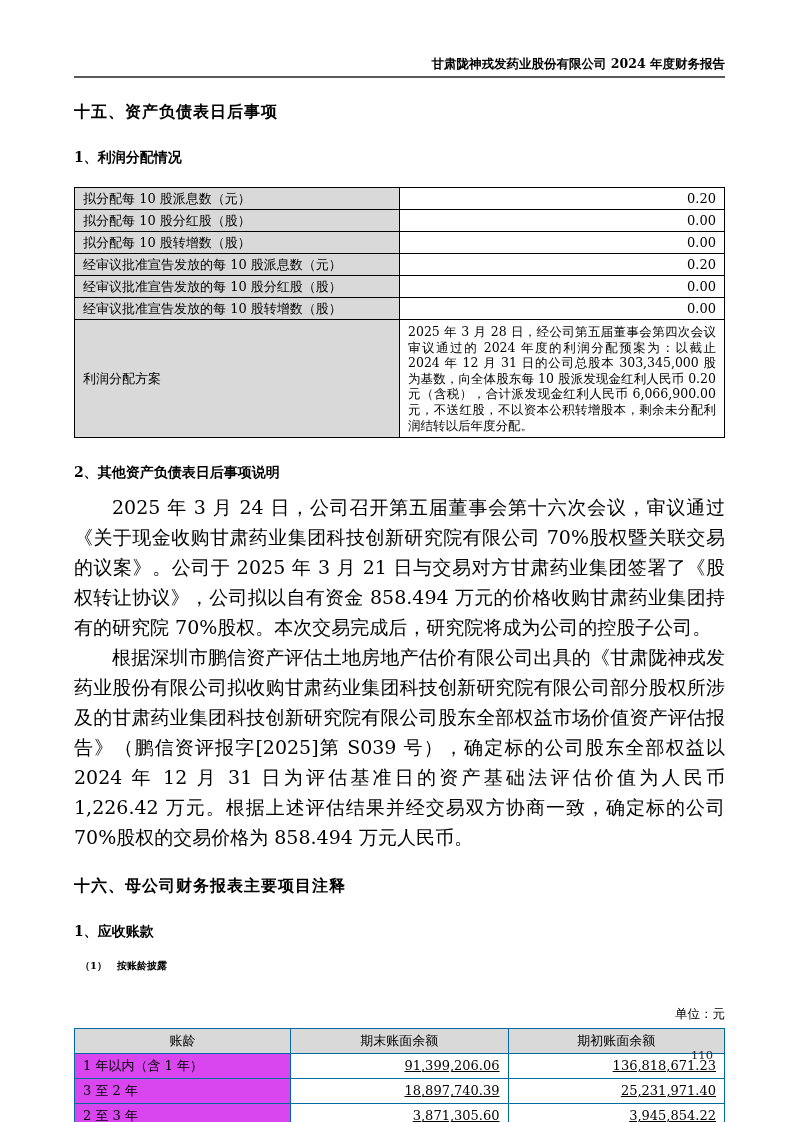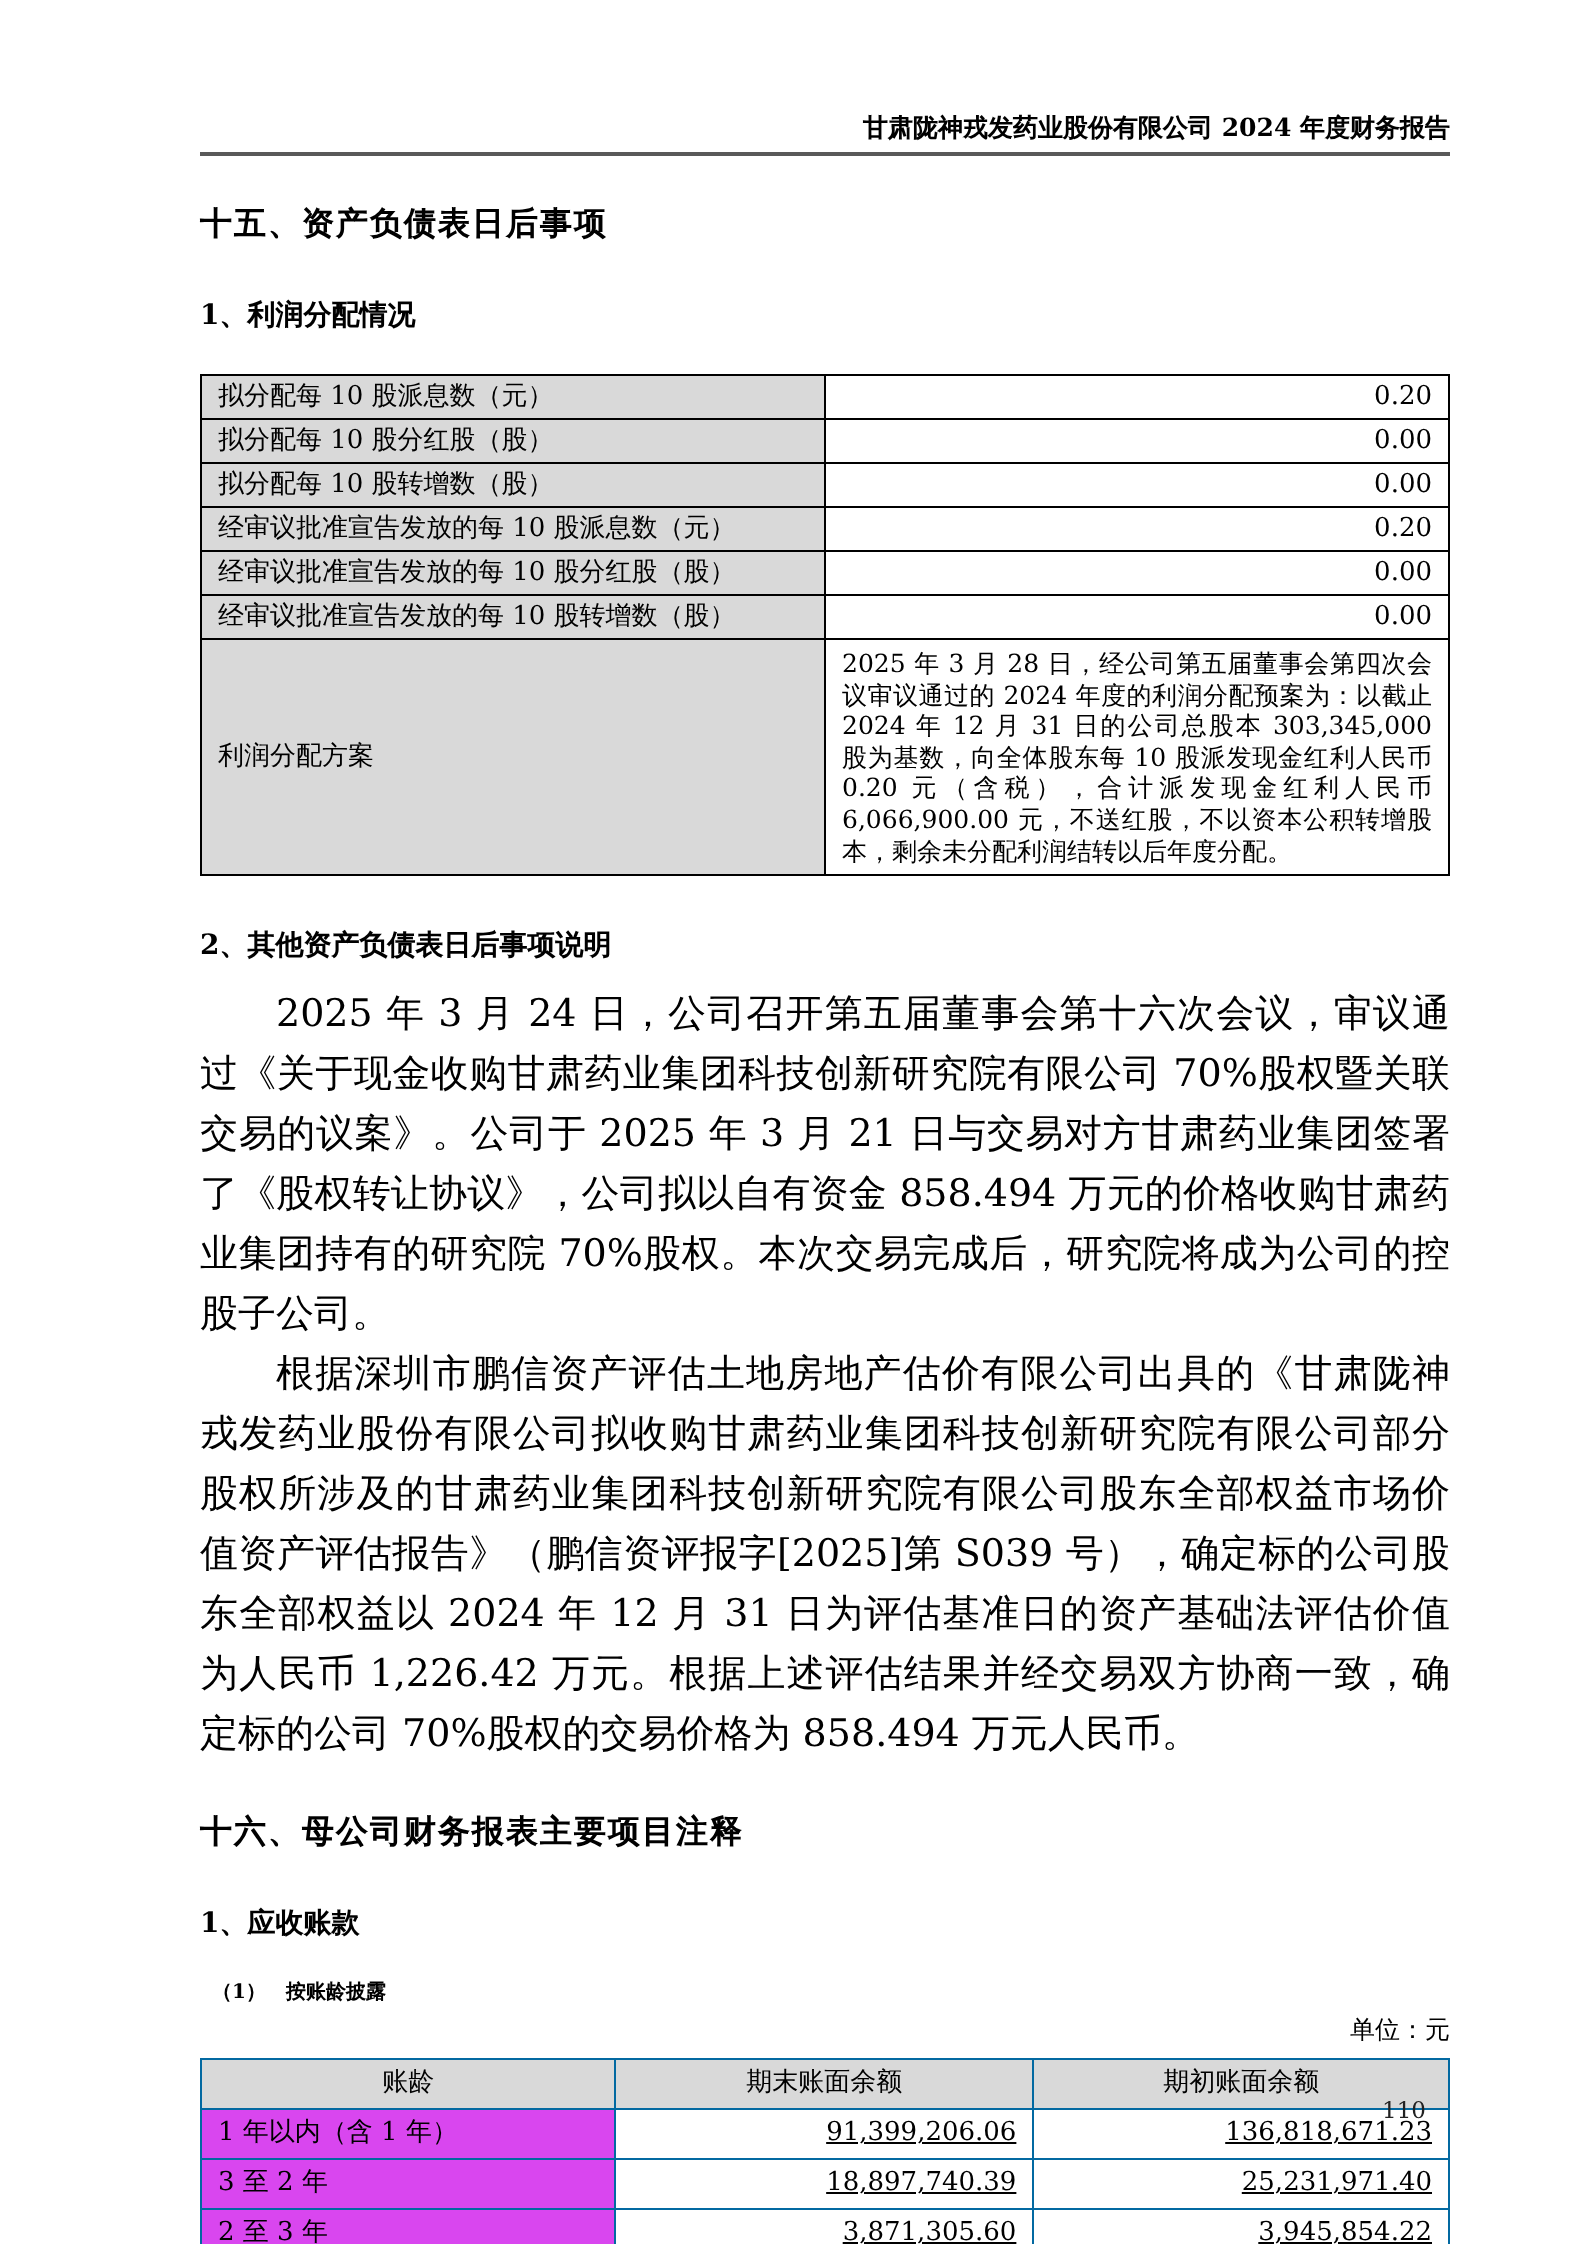--- a/index.html
+++ b/index.html
@@ -7,21 +7,21 @@
   body {
     font-family: "DejaVu Serif", "Liberation Serif", serif;
     color: #000000;
   }
   .page {
     position: relative;
     width: 793px;
     height: 1122px;
     margin: 0 auto;
     background: #ffffff;
-    padding: 56px 68px 0 100px;
+    padding: 56px 68px 0 74px;
     overflow: hidden;
   }
   
   .page-header {
     border-bottom: 2px solid #595959;
     padding-bottom: 4px;
   }
   .header-title {
     text-align: right;
     font-weight: bold;
@@ -81,21 +81,21 @@
     line-height: 30px;
     text-align: justify;
     text-indent: 2em;
     margin-top: 10px;
   }
   .para + .para { margin-top: 0; }
   
   .unit-line {
     text-align: right;
     font-size: 12.5px;
-    margin-top: 4px;
+    margin-top: 33px;
     margin-bottom: 5px;
   }
   
   .t2 {
     width: 100%;
     border-collapse: collapse;
     font-size: 13px;
     table-layout: fixed;
   }
   .t2 th, .t2 td {

